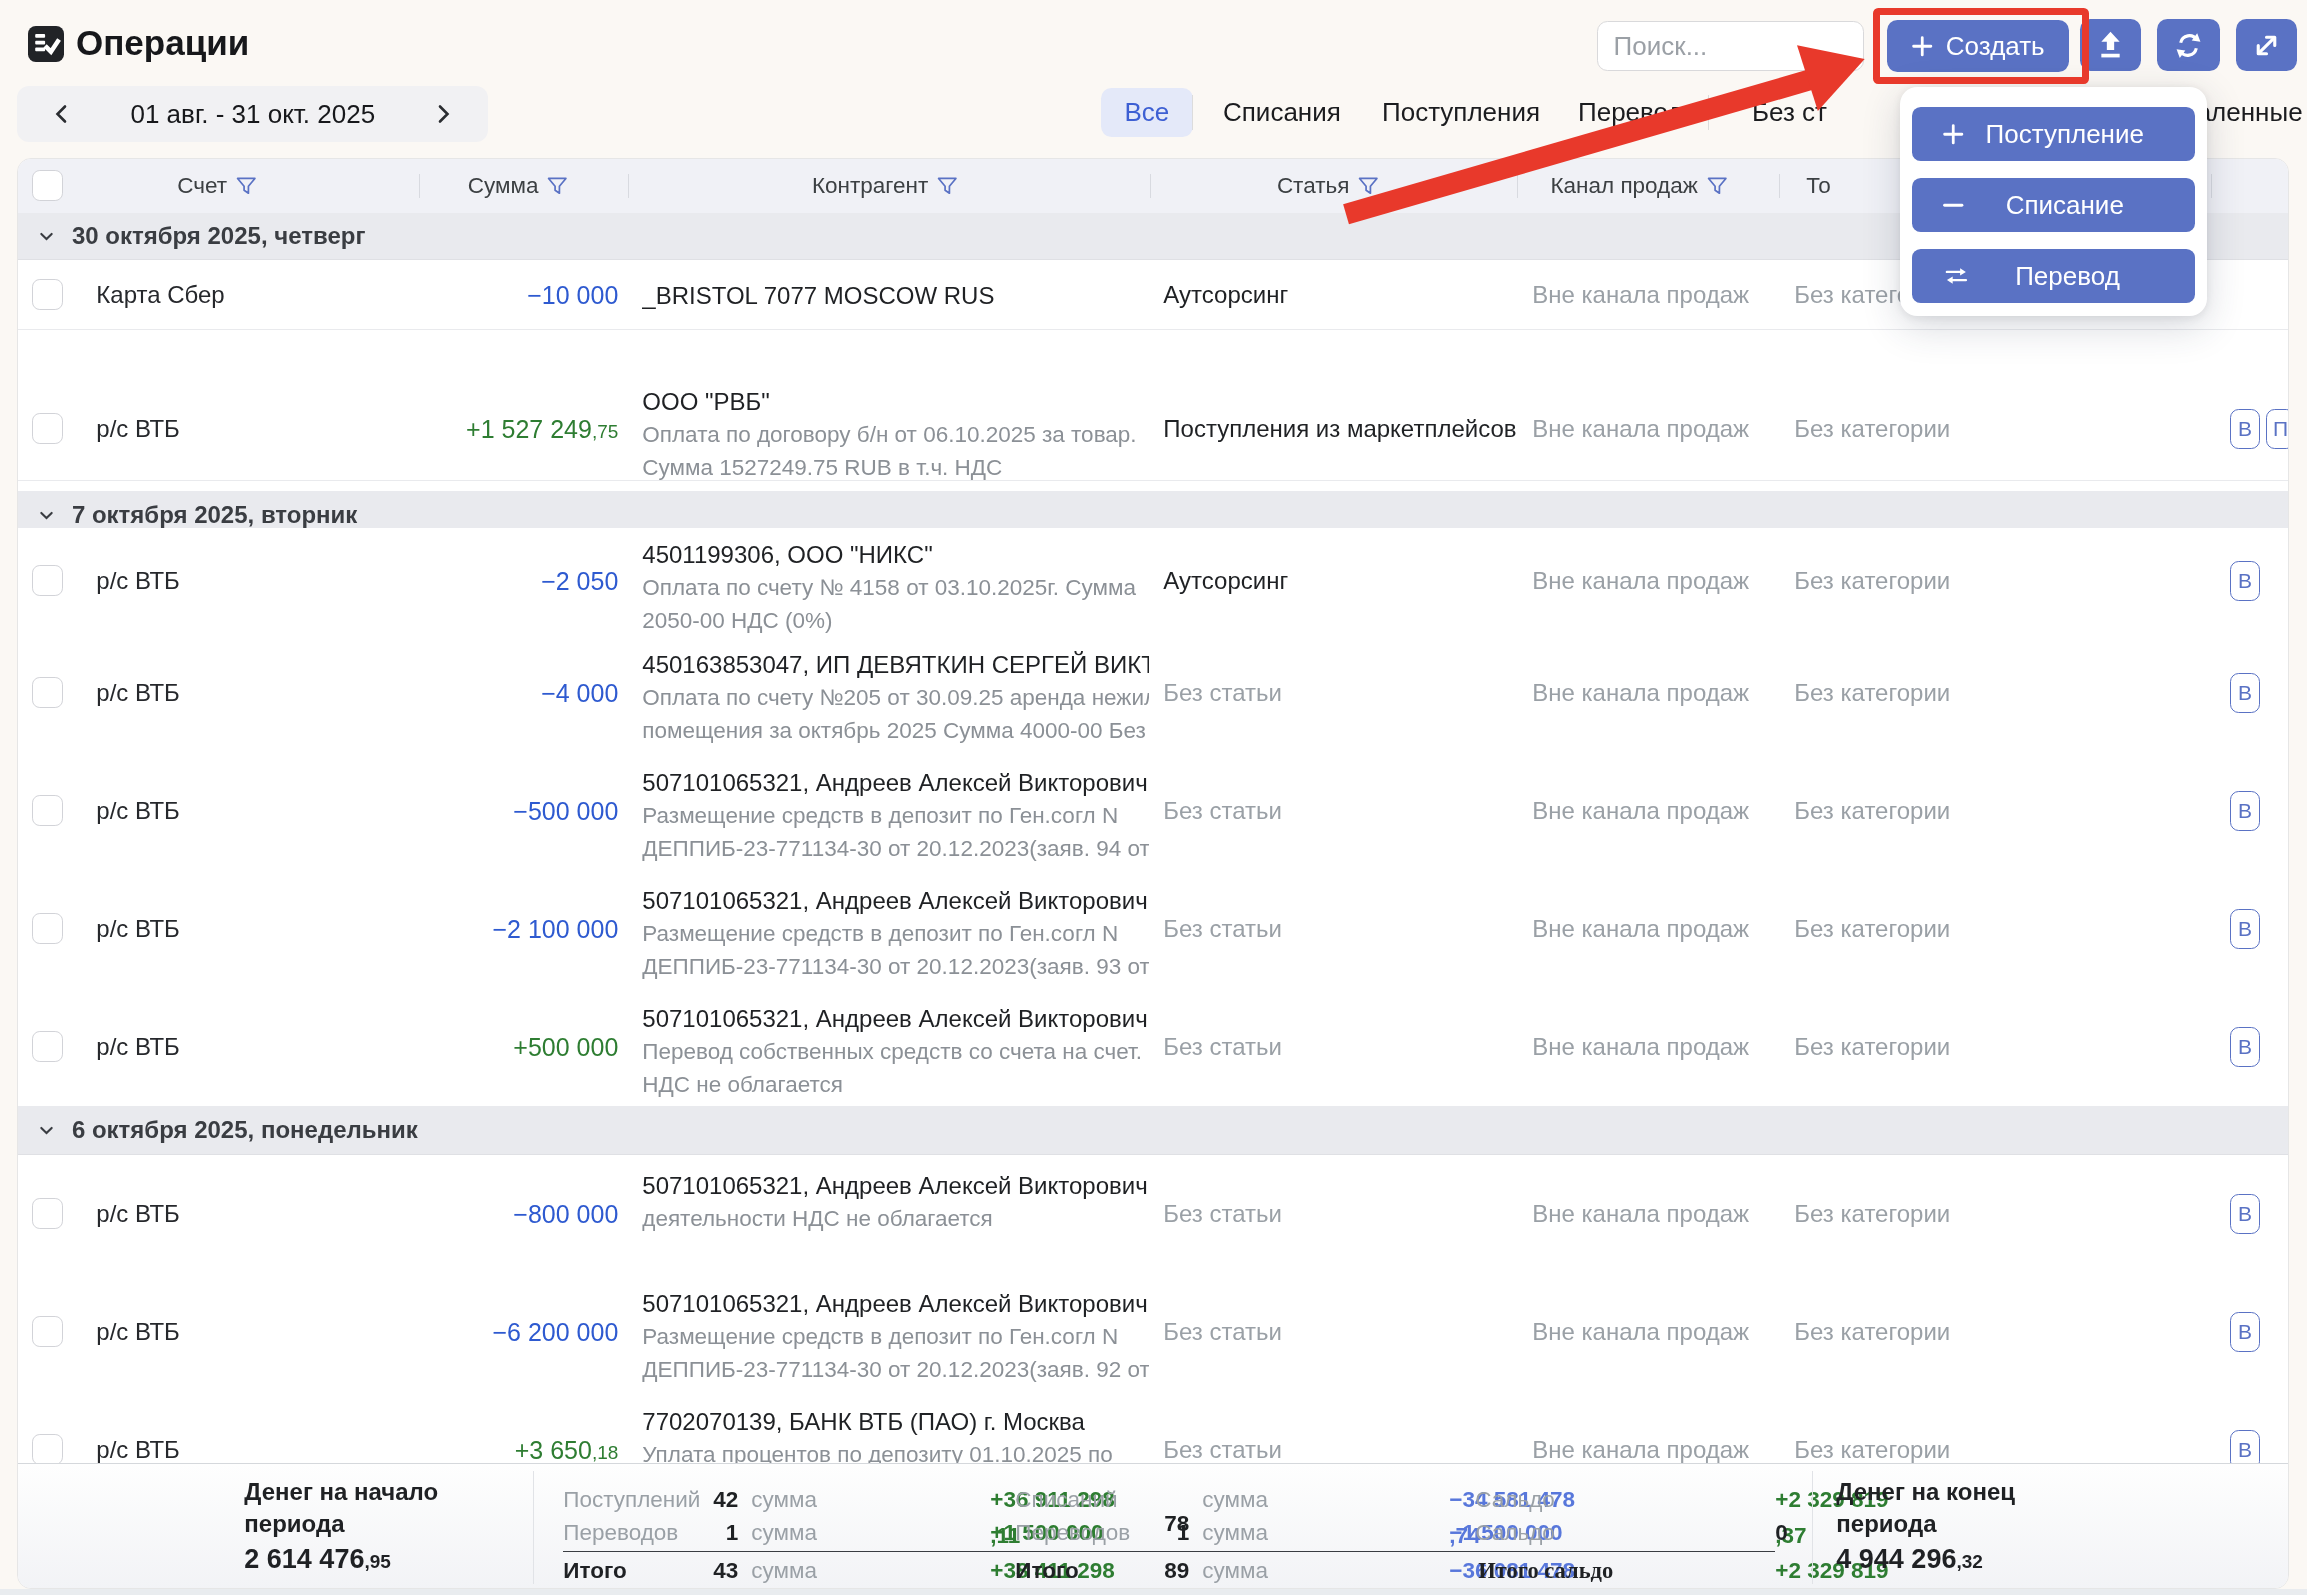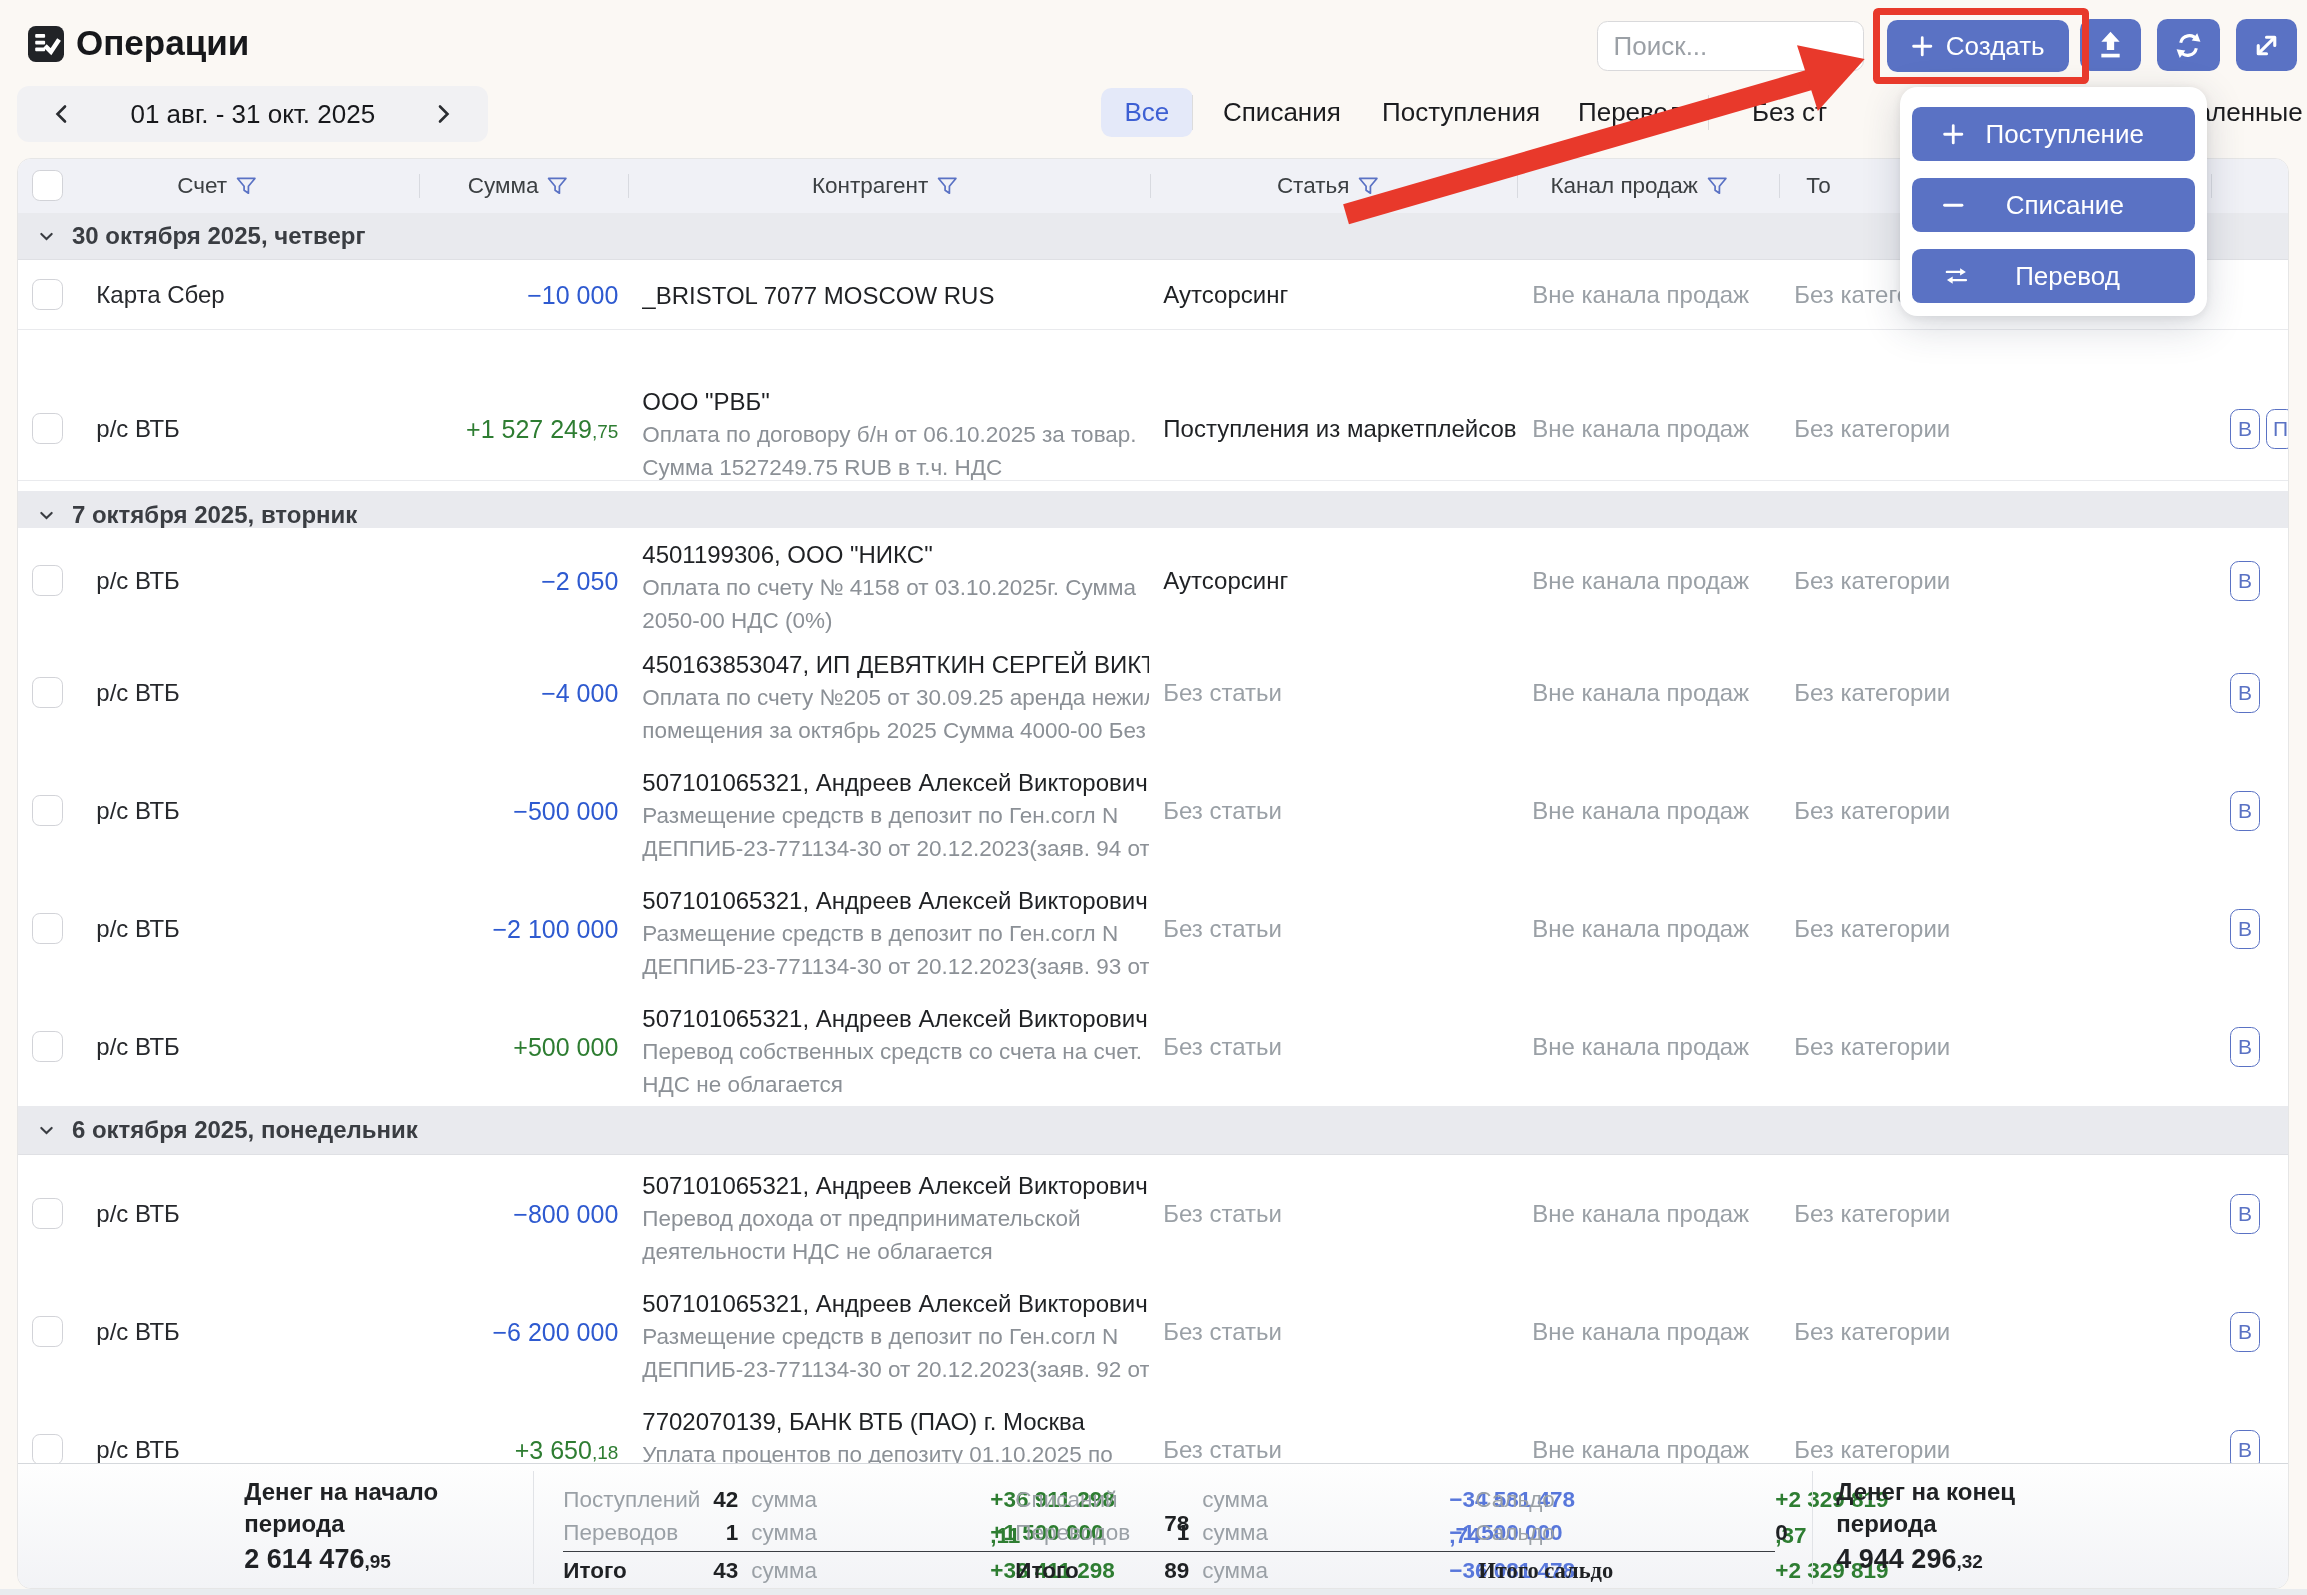--- a/index.html
+++ b/index.html
@@ -331,21 +331,20 @@
         </svg>
       <span>6 октября 2025, понедельник</span>
     </div>
 
     <div class="row" style="top:996px;height:118px;">
       <span class="cb"></span>
       <span class="acc">р/с ВТБ</span>
       <span class="amt neg"><span>−800 000</span><span class="dec"></span></span>
       <div class="nb">
         <div class="nm">507101065321, Андреев Алексей Викторович</div>
-        <div class="ds">Перевод дохода от предпринимательской</div>
         <div class="ds">деятельности НДС не облагается</div>
       </div>
       <span class="art muted">Без статьи</span>
       <span class="chn">Вне канала продаж</span>
       <span class="cat">Без категории</span>
       <div class="badges">
           <span class="badge">В</span>
         </div>
     </div>
 

